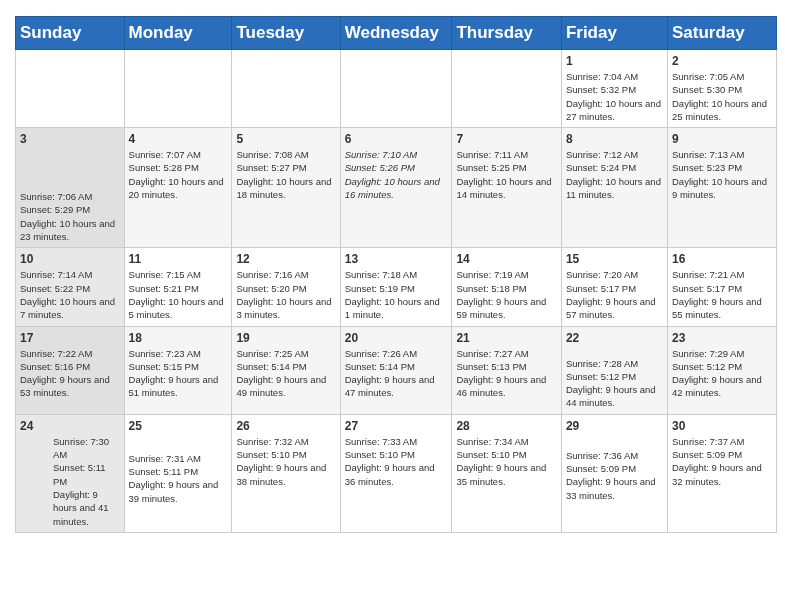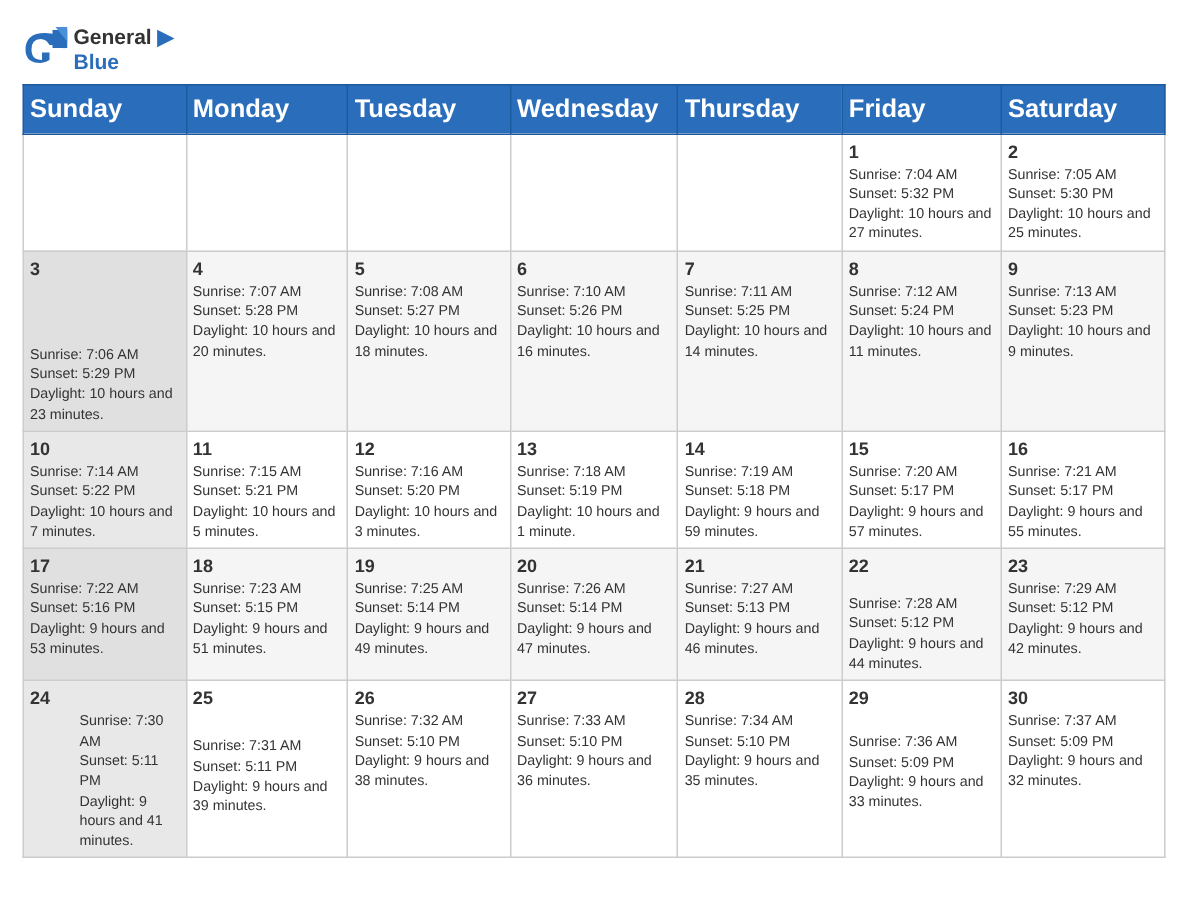--- a/index.html
+++ b/index.html
@@ -85,34 +85,20 @@
       background: #fff !important;
     }
     .calendar tbody tr:nth-child(even) td.empty-cell {
       background: #f5f5f5 !important;
     }
   </style>
 </head>
 <body>
 
 <div class="header">
-  <div class="logo">
-    <svg class="logo-icon" viewBox="0 0 30 30" xmlns="http://www.w3.org/2000/svg">
-      <path d="M2 15 Q2 4 15 4 Q24 4 27 12 L18 12 Q16 8 12 8 Q6 8 6 15 Q6 22 13 22 L13 17 L18 17 L18 22 Q15 24 12 24 Q2 24 2 15Z" fill="#2a6ebb"></path>
-      <path d="M18 4 L28 4 L28 8 L22 8 L22 12 L27 12 Q28 8 28 15" fill="#2a6ebb" opacity="0.3"></path>
-      <polygon points="20,2 30,2 30,14 20,14" fill="#2a6ebb" clip-path="url(#tri)"></polygon>
-      <polygon points="22,0 30,0 30,10" fill="#4a90d9"></polygon>
-    </svg>
-    <div>
-      <div style="font-size:14px; font-weight:bold; color:#333; line-height:1.2;">General
-        <span style="color:#2a6ebb;">▶</span>
-      </div>
-      <div style="font-size:14px; font-weight:bold; color:#2a6ebb; line-height:1.2;">Blue</div>
-    </div>
-  </div>
   <div class="title-block">
   </div>
 </div>
 
 <table class="calendar">
   <thead>
     <tr>
     <th>Sunday</th>
         <th>Monday</th>
         <th>Tuesday</th>
@@ -156,21 +142,21 @@
 Daylight: 10 hours and 20 minutes.</div>
         </td>
         <td>
           <span class="day-number">5</span>
           <div class="day-info" style="white-space: pre-line;">Sunrise: 7:08 AM
 Sunset: 5:27 PM
 Daylight: 10 hours and 18 minutes.</div>
         </td>
         <td>
           <span class="day-number">6</span>
-          <div class="day-info" style="white-space: pre-line;">Sunrise: 7:10 AM
+          <div class="day-info" style="white-space: pre-line; font-style: italic;">Sunrise: 7:10 AM
 Sunset: 5:26 PM
 Daylight: 10 hours and 16 minutes.</div>
         </td>
         <td>
           <span class="day-number">7</span>
           <div class="day-info" style="white-space: pre-line;">Sunrise: 7:11 AM
 Sunset: 5:25 PM
 Daylight: 10 hours and 14 minutes.</div>
         </td>
         <td>

